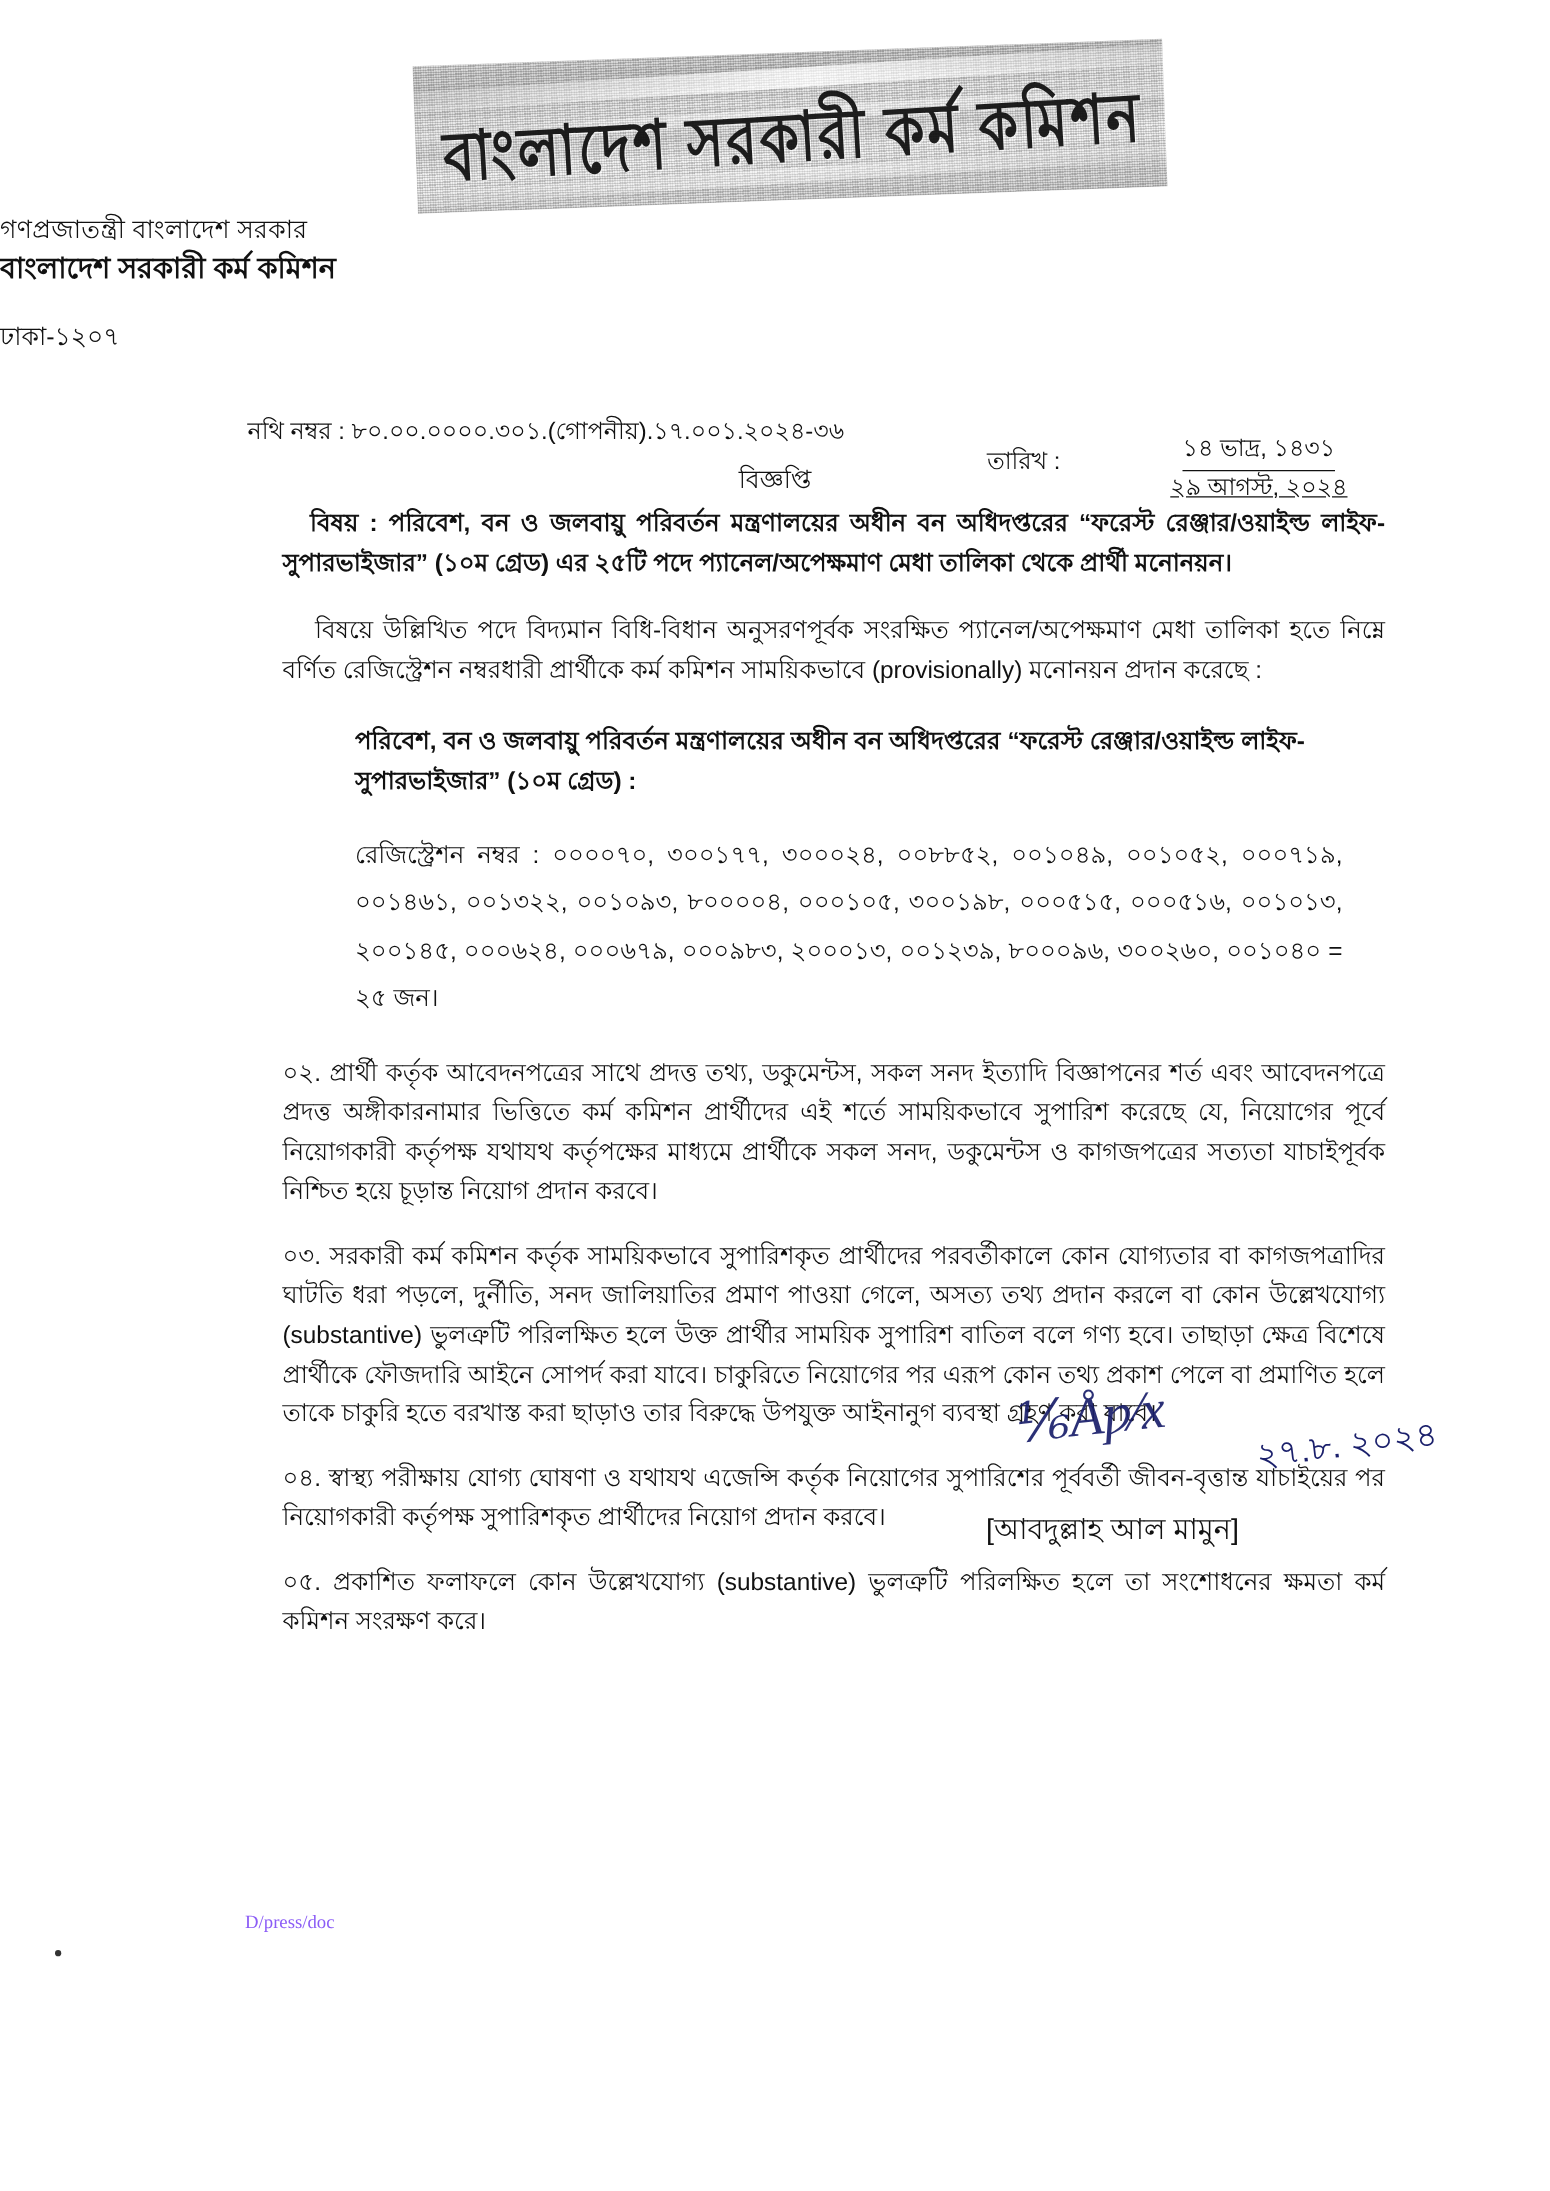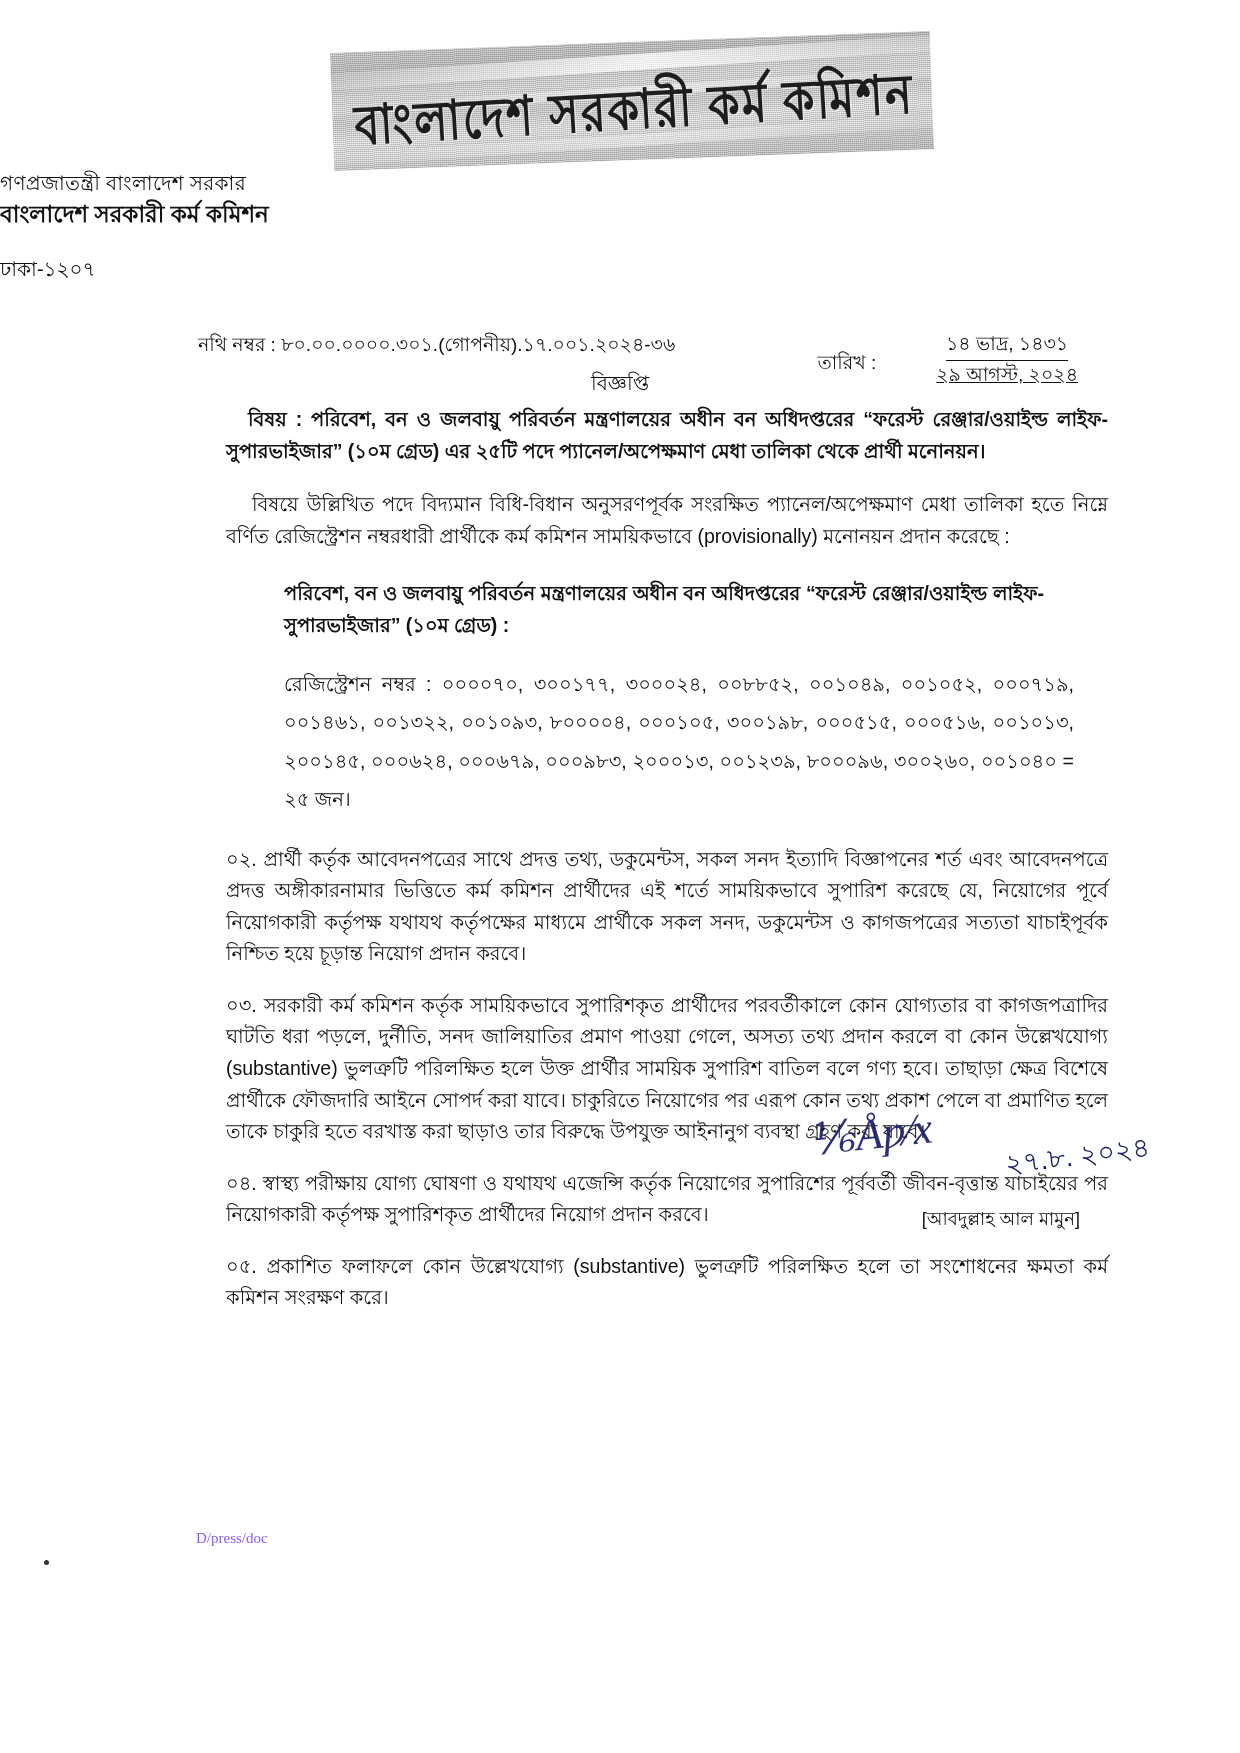--- a/index.html
+++ b/index.html
@@ -93,22 +93,23 @@
     width: 880px;
     display: flex;
     justify-content: space-between;
     align-items: flex-start;
     font-family: "Liberation Sans", "DejaVu Sans", sans-serif;
     font-size: 19px;
   }
   .fileno { white-space: nowrap; }
   .datewrap {
     display: flex;
-    align-items: center;
-    gap: 60px;
+    align-items: flex-start;
+    gap: 88px;
+    margin-top: 16px;
   }
   .datelabel { padding-top: 8px; }
   .datevals { text-align: center; line-height: 1.5; text-decoration: underline; }
   .datevals .d1 {
     border-bottom: 1.5px solid #111;
     padding-bottom: 1px;
     display: inline-block;
   }
 
   .notice-title {
@@ -176,23 +177,23 @@
     font-family: "Liberation Sans", "DejaVu Sans", sans-serif;
     font-size: 27px;
     transform: rotate(-7deg);
     white-space: nowrap;
   }
   .sig-block {
     position: absolute;
     top: 1205px;
     left: 700px;
     width: 380px;
-    text-align: right;
-    font-family: "Liberation Sans", "DejaVu Sans", sans-serif;
-    font-size: 18px;
+    text-align: center;
+    font-family: "Liberation Sans", "DejaVu Sans", sans-serif;
+    font-size: 23px;
     line-height: 1.6;
   }
 
   .footer {
     position: absolute;
     left: 196px;
     top: 1530px;
     font-family: "Liberation Serif", "DejaVu Serif", serif;
     font-size: 15px;
     color: #8b5cf6;

